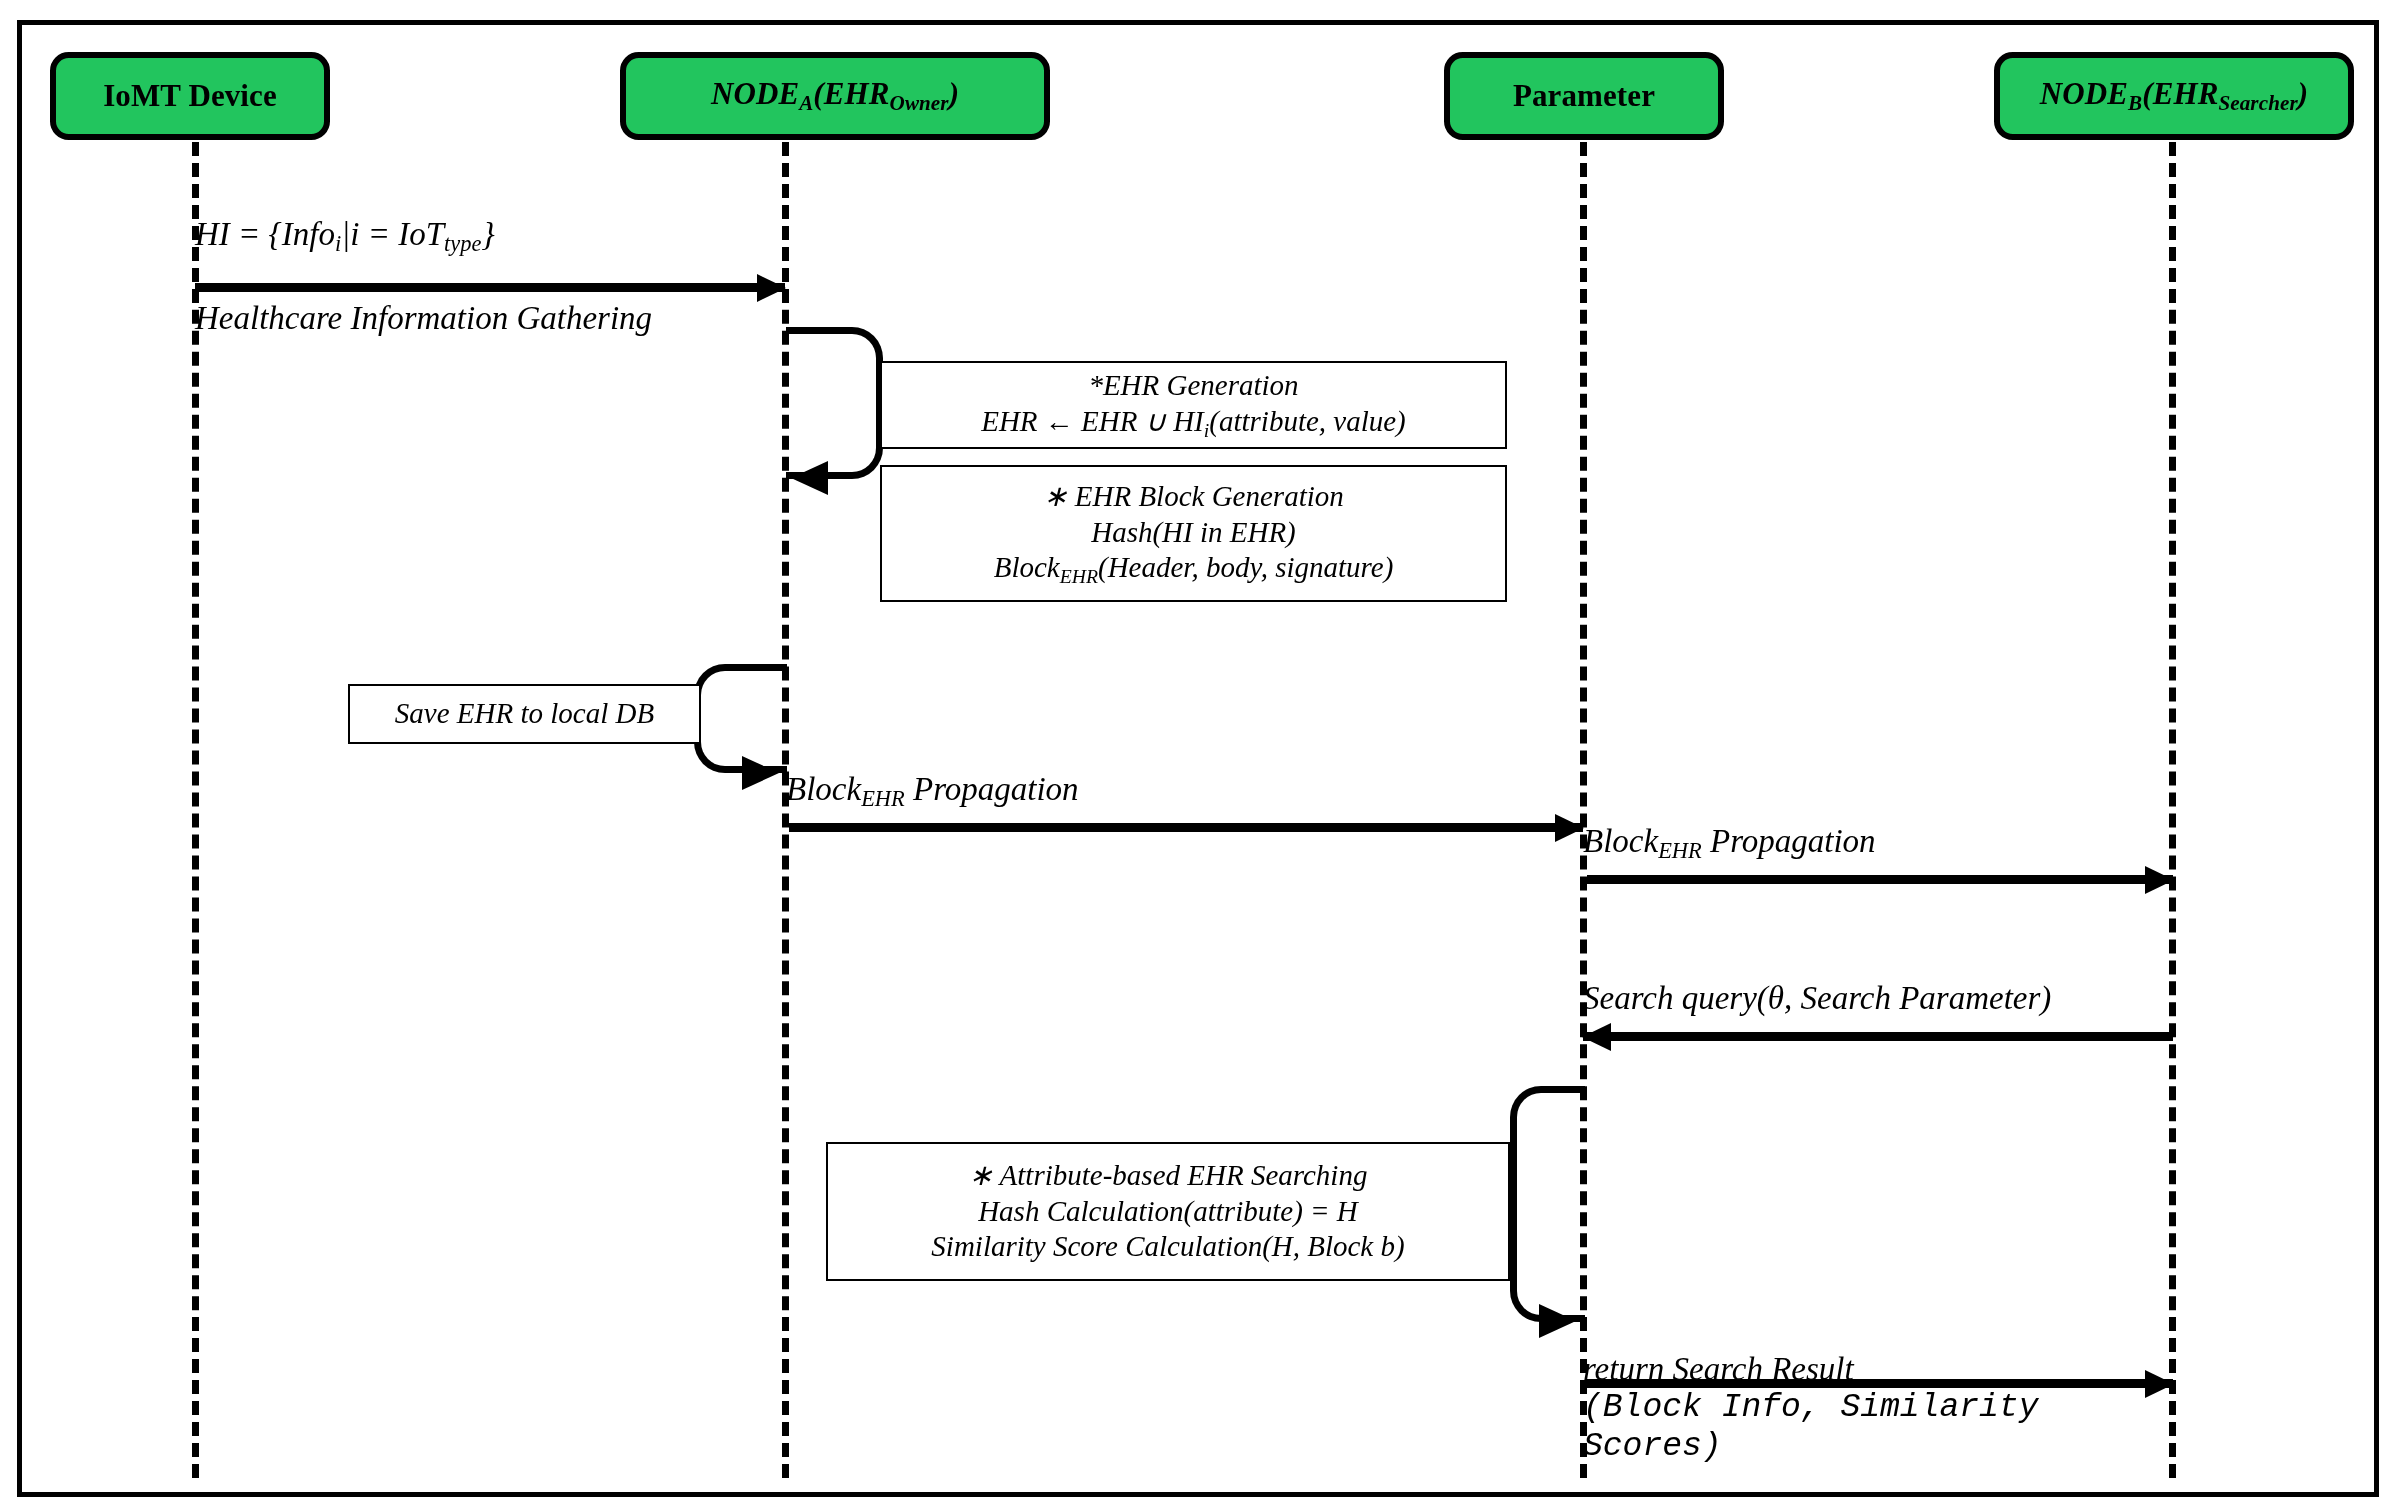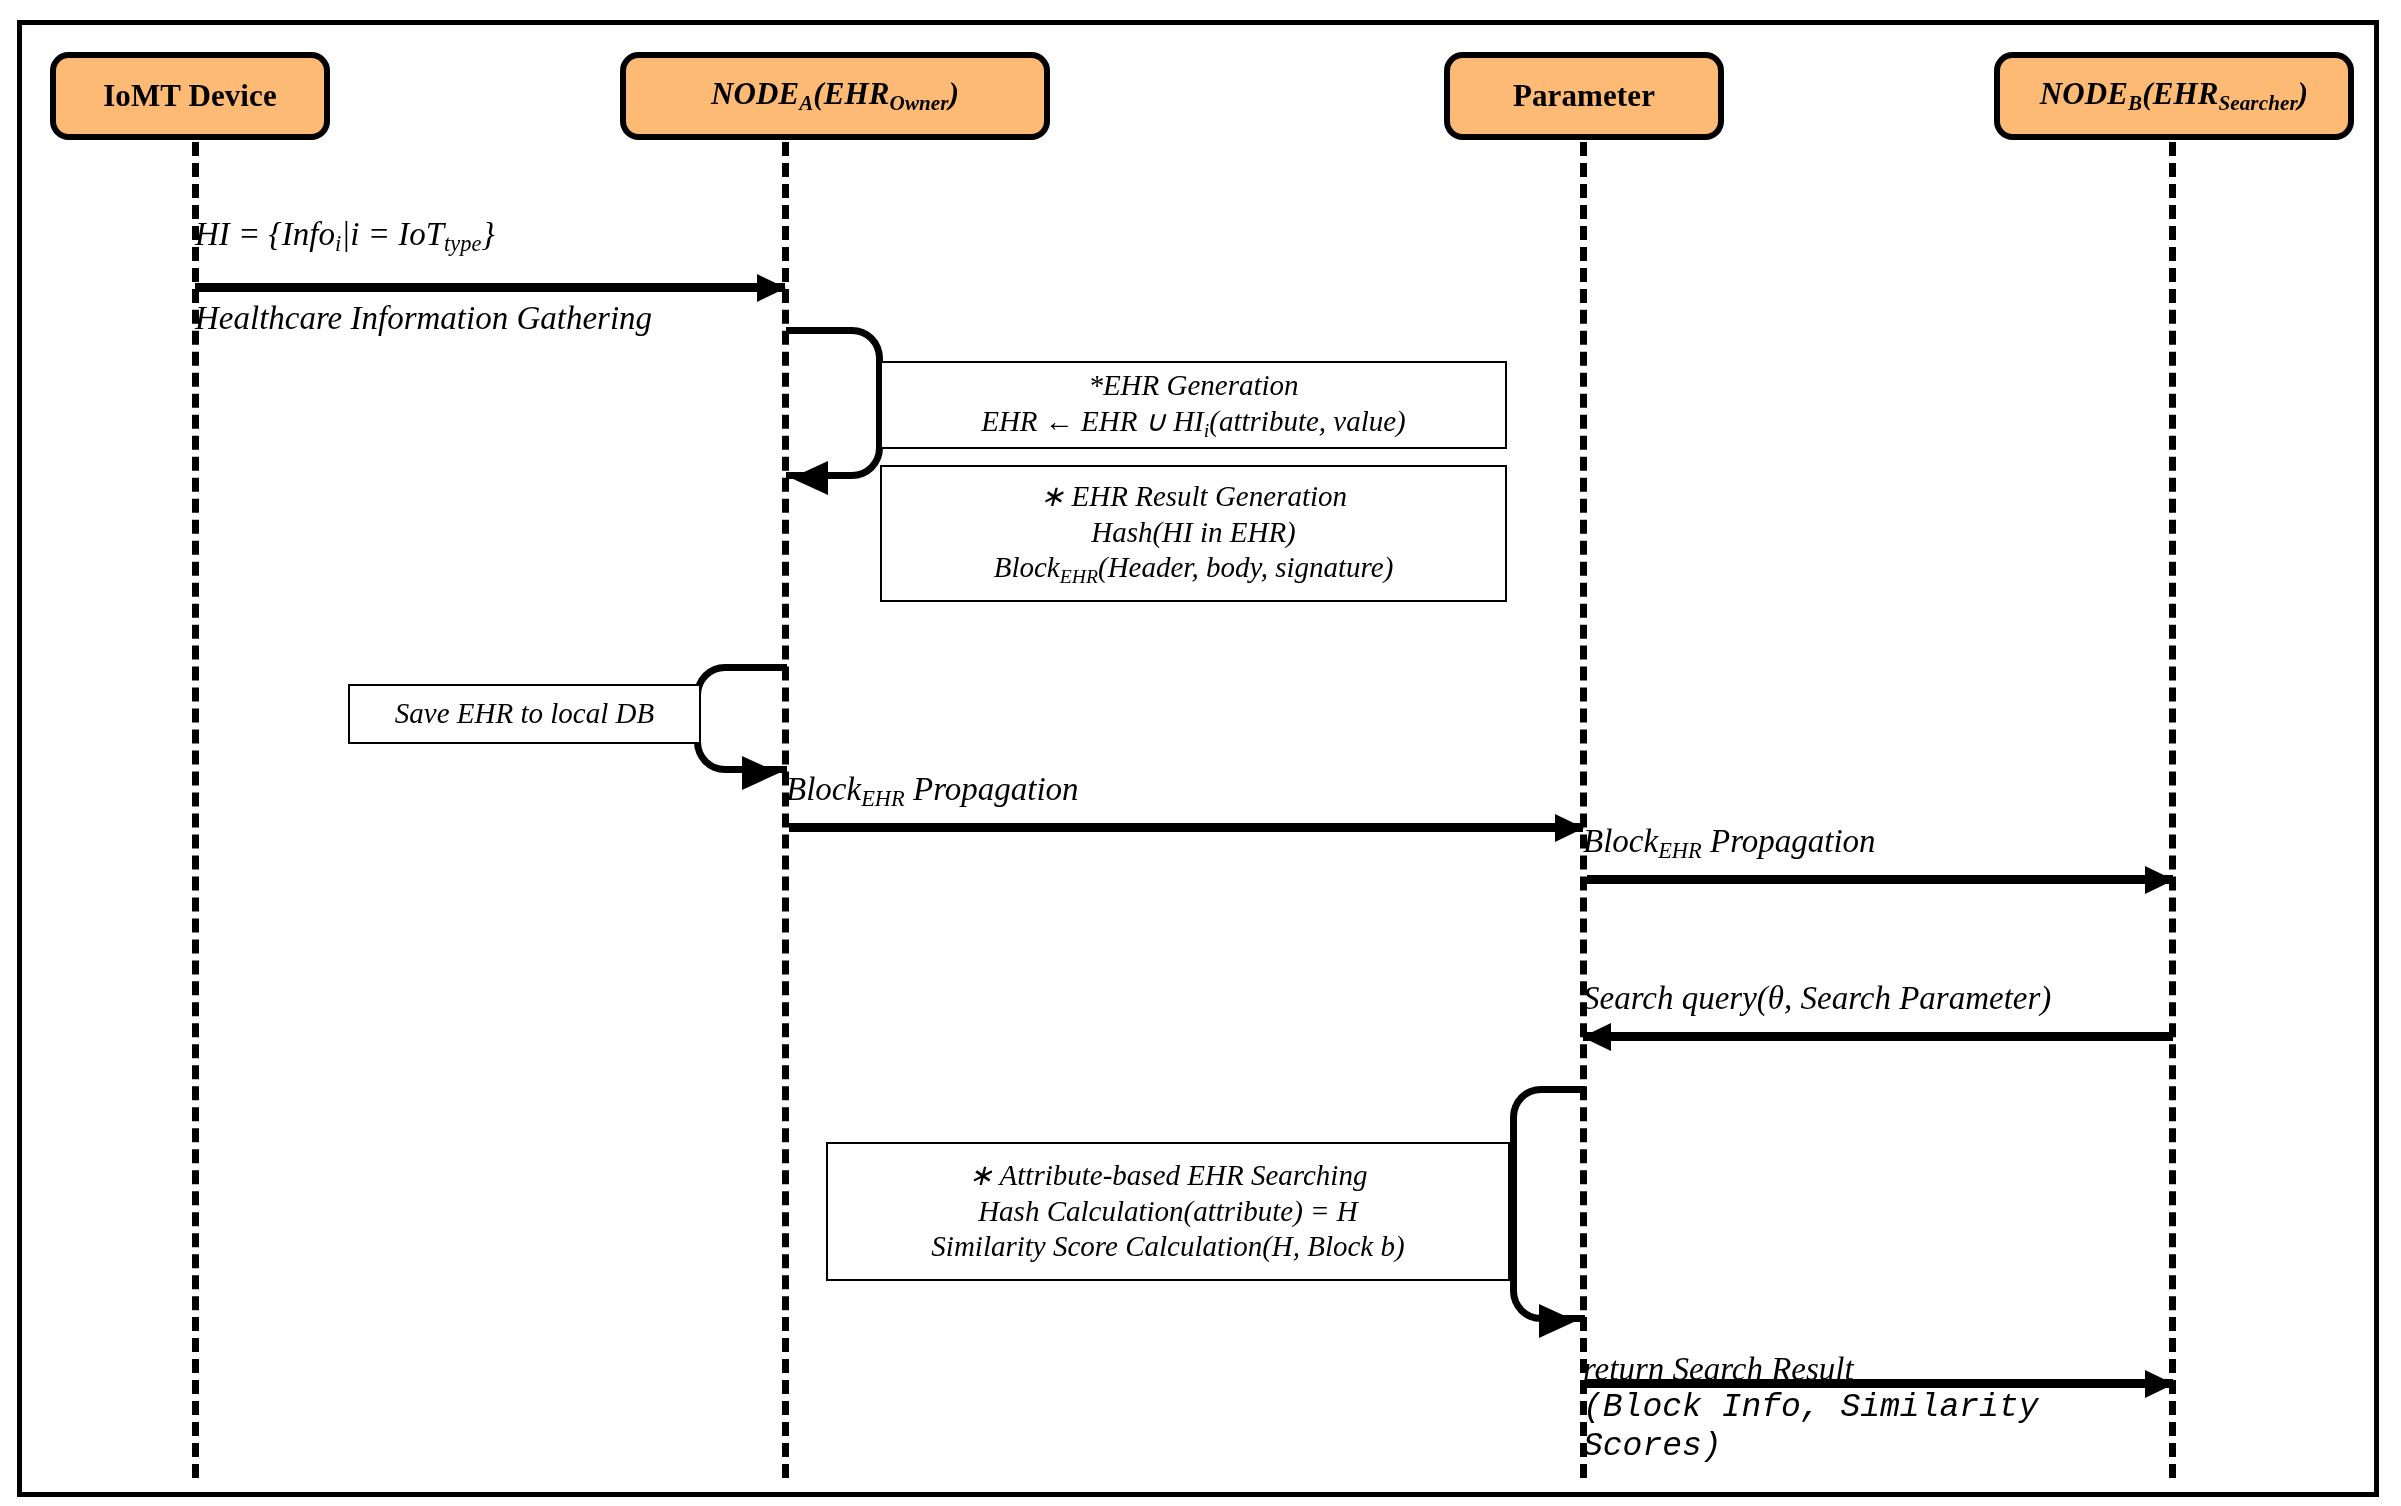--- a/index.html
+++ b/index.html
@@ -5,21 +5,21 @@
   html,body{margin:0;padding:0;background:#ffffff;}
   body{width:2401px;height:1506px;font-family:"Liberation Serif",serif;color:#000;}
   #stage{position:relative;width:2401px;height:1506px;overflow:hidden;background:#fff;}
 
   
   .frame{position:absolute;left:17.3px;top:20px;width:2362px;height:1477px;
          border:5.3px solid #000;box-sizing:border-box;background:#fff;}
 
   
   .actor-box{position:absolute;box-sizing:border-box;border:6px solid #000;border-radius:18.7px;
-             background:#fdba74;display:flex;align-items:center;justify-content:center;
+             background:#22c55e;display:flex;align-items:center;justify-content:center;
              text-align:center;line-height:1.05;}
   .actor-box .lbl{font-weight:bold;font-size:31px;letter-spacing:0.1px;white-space:nowrap;}
   .actor-box.italicstyle .lbl{font-style:italic;}
 
   
   .lifeline{position:absolute;width:0;border-left:7.3px dashed #000;}
 
   
   .msg{position:absolute;height:0;}
   .msg .shaft{position:absolute;left:0;top:0;height:8.7px;background:#000;}
@@ -98,21 +98,21 @@
   <div class="loop-head pt-left" style="left:791px;top:461px;"></div>
 
   <div class="note" style="left:880px;top:337px;width:627px;height:88px;margin-top:24px;">
     <span class="ln">*EHR Generation</span>
     <span class="ln">
       <span>EHR ← EHR ∪ HI</span><sub>i</sub><span>(attribute, value)</span>
     </span>
   </div>
 
   <div class="note" style="left:880px;top:465px;width:627px;height:137px;">
-    <span class="ln">∗ EHR Result Generation</span>
+    <span class="ln">∗ EHR Block Generation</span>
     <span class="ln">Hash(HI in EHR)</span>
     <span class="ln">
       <span>Block</span><sub>EHR</sub><span>(Header, body, signature)</span>
     </span>
   </div>
 
   <div class="loop leftside" style="left:694px;top:664px;width:93px;height:109px;"></div>
   <div class="loop-head pt-right" style="left:742px;top:756px;"></div>
 
   <div class="note" style="left:348px;top:684px;width:353px;height:60px;">

